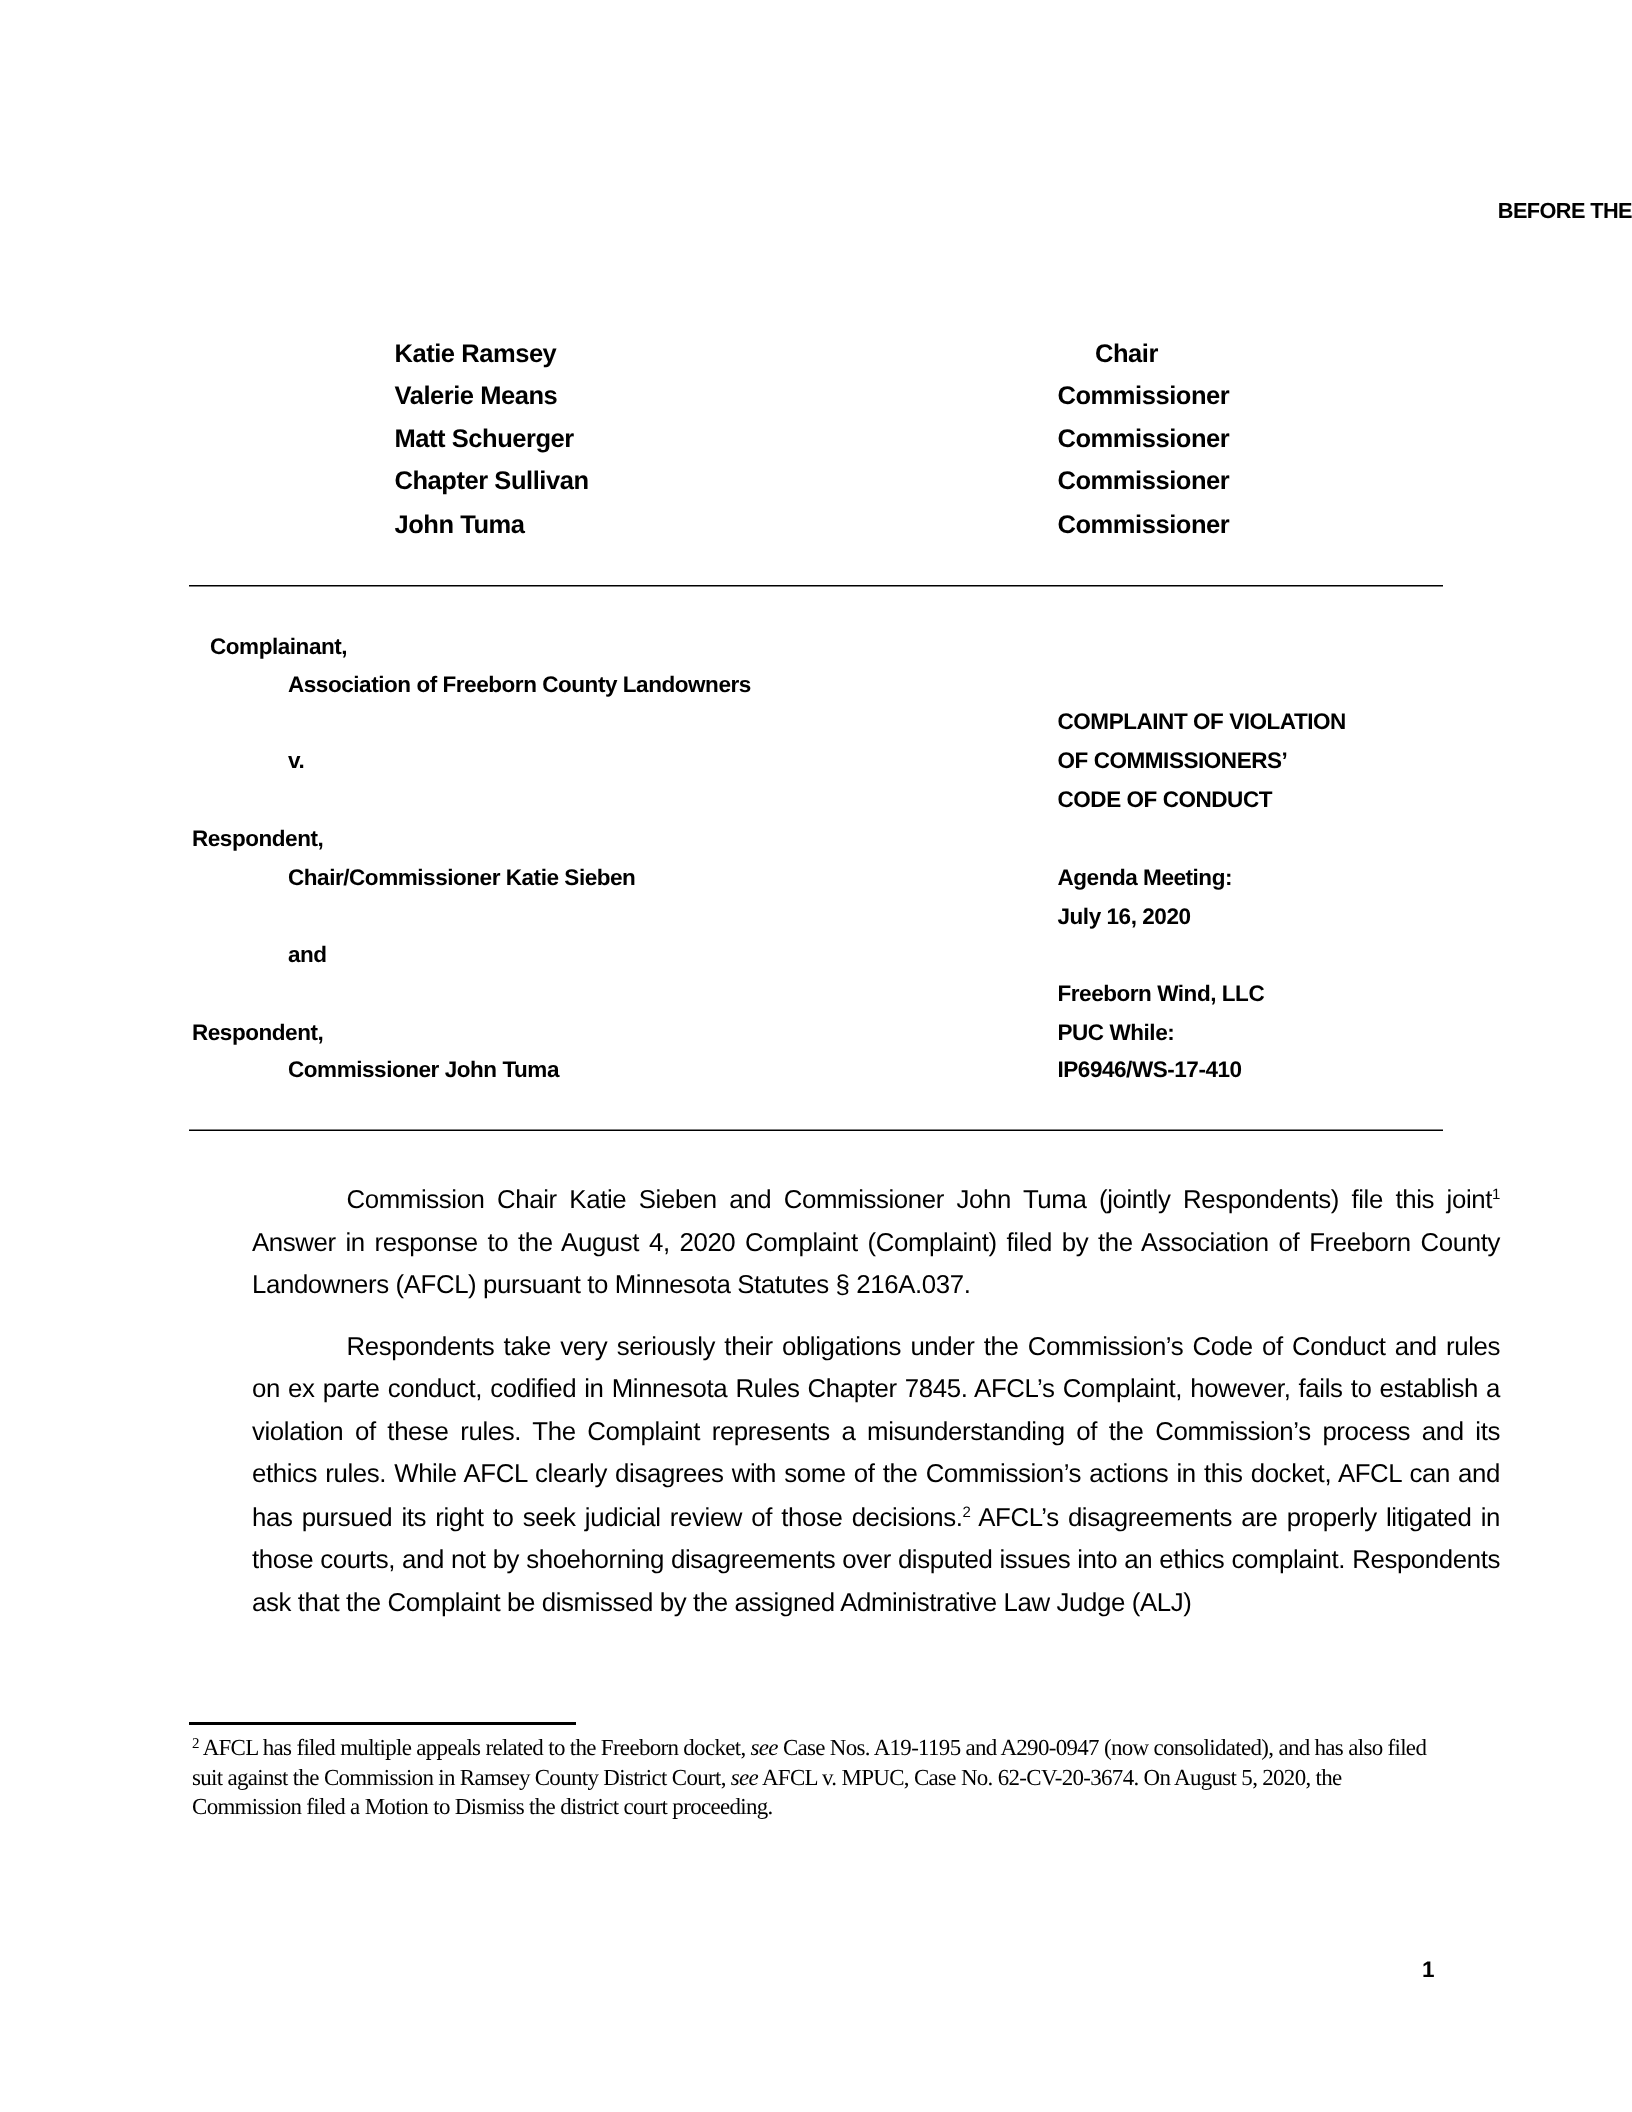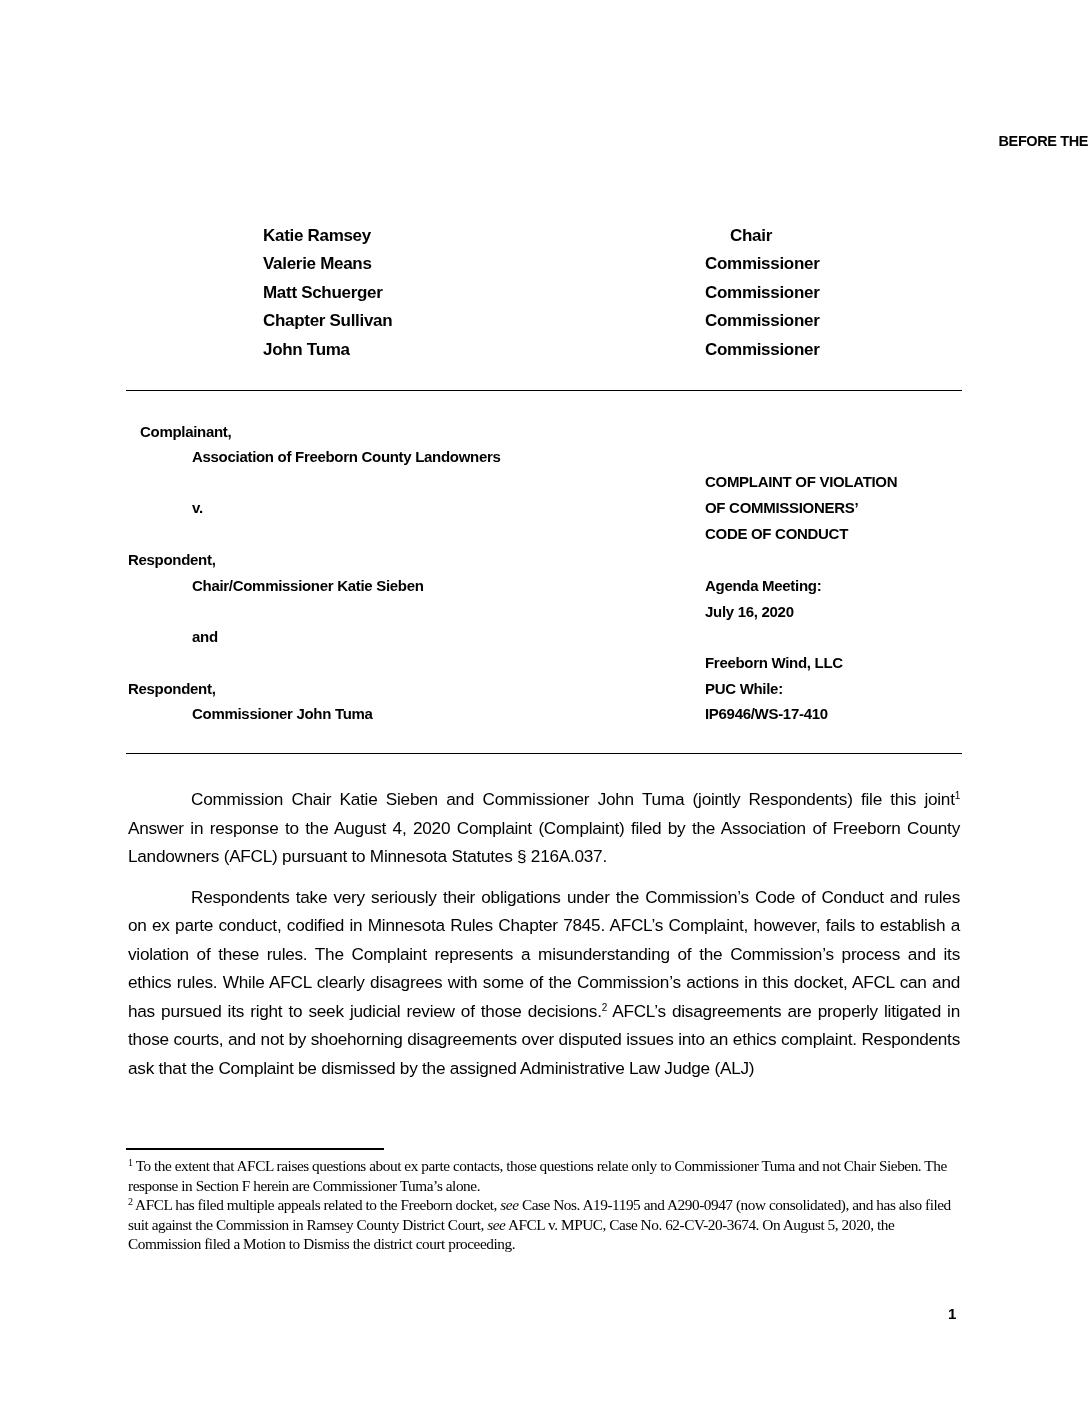--- a/index.html
+++ b/index.html
@@ -61,25 +61,24 @@
     <div class="abs cap" style="left:705px; top:525px; font-size:15px;">CODE OF CONDUCT</div>
     <div class="abs cap" style="left:705px; top:577px; font-size:15px;">Agenda Meeting:</div>
     <div class="abs cap" style="left:705px; top:603px; font-size:15px;">July 16, 2020</div>
     <div class="abs cap" style="left:705px; top:654px; font-size:15px;">Freeborn Wind, LLC</div>
     <div class="abs cap" style="left:705px; top:680px; font-size:15px;">PUC While:</div>
     <div class="abs cap" style="left:705px; top:705px; font-size:15px;">IP6946/WS-17-410</div>
   </div>
 
   <div class="rule" style="top:753px;"></div>
 
-  <div class="body-text" style="top:785px;">
+  <div class="body-text" style="top:785px;margin-left:40px;">
     <p><span>Commission Chair Katie Sieben and Commissioner John Tuma (jointly Respondents) file this joint</span><sup>1</sup><span> Answer in response to the August 4, 2020 Complaint (Complaint) filed by the Association of Freeborn County Landowners (AFCL) pursuant to Minnesota Statutes § 216A.037.</span></p>
     <p><span>Respondents take very seriously their obligations under the Commission’s Code of Conduct and rules on ex parte conduct, codified in Minnesota Rules Chapter 7845.   AFCL’s Complaint, however, fails to establish a violation of these rules.  The Complaint represents a misunderstanding of the Commission’s process and its ethics rules.  While AFCL clearly disagrees with some of the Commission’s actions in this docket, AFCL can and has pursued its right to seek judicial review of those decisions.</span><sup>2</sup><span>  AFCL’s disagreements are properly litigated in those courts, and not by shoehorning disagreements over disputed issues into an ethics complaint. Respondents ask that the Complaint be dismissed by the assigned Administrative Law Judge (ALJ)</span></p>
   </div>
 
   <div class="fn-rule"></div>
   <div class="footnotes">
-    <p class="fn"><sup>1</sup><span> To the extent that AFCL raises questions about ex parte contacts, those questions relate only to Commissioner Tuma and not Chair Sieben.  The response in Section F herein are Commissioner Tuma’s alone.</span></p>
     <p class="fn"><sup>2</sup><span> AFCL has filed multiple appeals related to the Freeborn docket, </span><i>see</i><span> Case Nos. A19-1195 and A290-0947 (now consolidated), and has also filed suit against the Commission in Ramsey County District Court, </span><i>see</i><span> AFCL v. MPUC, Case No. 62-CV-20-3674.  On August 5, 2020, the Commission filed a Motion to Dismiss the district court proceeding.</span></p>
   </div>
 
   <div class="page-num">1</div>
 </div>
 
 </body></html>

